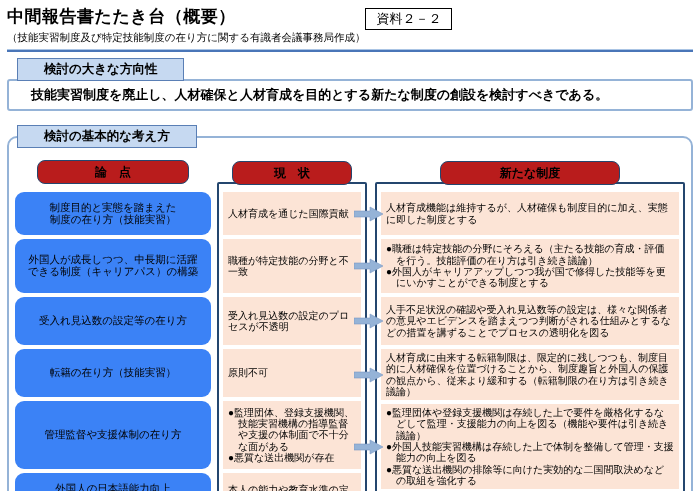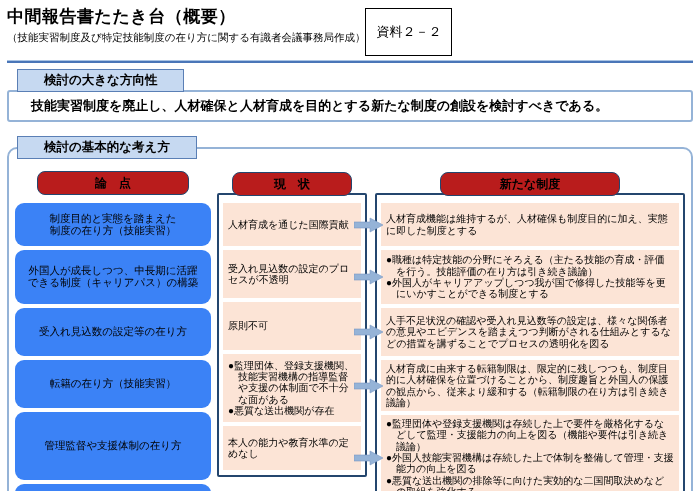--- a/index.html
+++ b/index.html
@@ -5,21 +5,21 @@
   * { box-sizing: border-box; margin: 0; padding: 0; }
   html, body { width: 700px; height: 491px; overflow: hidden; background: #fff;
     font-family: "Liberation Sans", "DejaVu Sans", sans-serif; color: #000; }
   .page { width: 700px; height: 491px; padding: 5px 7px 4px 7px; position: relative; }
 
   
   .top-bar { display: flex; align-items: flex-start; }
   .title { font-size: 17px; font-weight: bold; letter-spacing: .5px; }
   .subtitle { font-size: 10.5px; margin-top: 3px; }
   .doc-label { border: 1.6px solid #000; background: #fff; font-size: 13px;
-    padding: 14px 10px; margin: 3px 2px 0 0; white-space: nowrap; }
+    padding: 1px 10px; margin: 3px 2px 0 0; white-space: nowrap; }
   .title-rule { margin-top: 4px; height: 3px;
     border-top: 1px solid #aac4e4; border-bottom: 2px solid #4a76b8; }
 
   
   .tab-label { display: inline-block; position: relative; z-index: 2;
     background: #c6d9f1; border: 1.4px solid #5a7fb5; border-radius: 0;
     font-size: 12.5px; font-weight: bold; padding: 2px 26px; margin-left: 10px; }
 
   
   .direction-section { margin-top: 6px; }
@@ -102,20 +102,23 @@
             </div>
         </div>
 
         <div class="col-status">
           <div class="outer-box">
             <div class="col-header">現　状</div>
             <div class="cells">
                 <div class="cell status-cell" style="min-height: 43px;">
                   <div class="plain-line">人材育成を通じた国際貢献</div>
                 </div>
+                <div class="cell status-cell" style="min-height: 54px;">
+                  <div class="plain-line">職種が特定技能の分野と不一致</div>
+                </div>
                 <div class="cell status-cell" style="min-height: 48px;">
                   <div class="plain-line">受入れ見込数の設定のプロセスが不透明</div>
                 </div>
                 <div class="cell status-cell" style="min-height: 48px;">
                   <div class="plain-line">原則不可</div>
                 </div>
                 <div class="cell status-cell" style="min-height: 68px;">
                   <div class="bullet-line">●監理団体、登録支援機関、技能実習機構の指導監督や支援の体制面で不十分な面がある</div>
                   <div class="bullet-line">●悪質な送出機関が存在</div>
                 </div>

